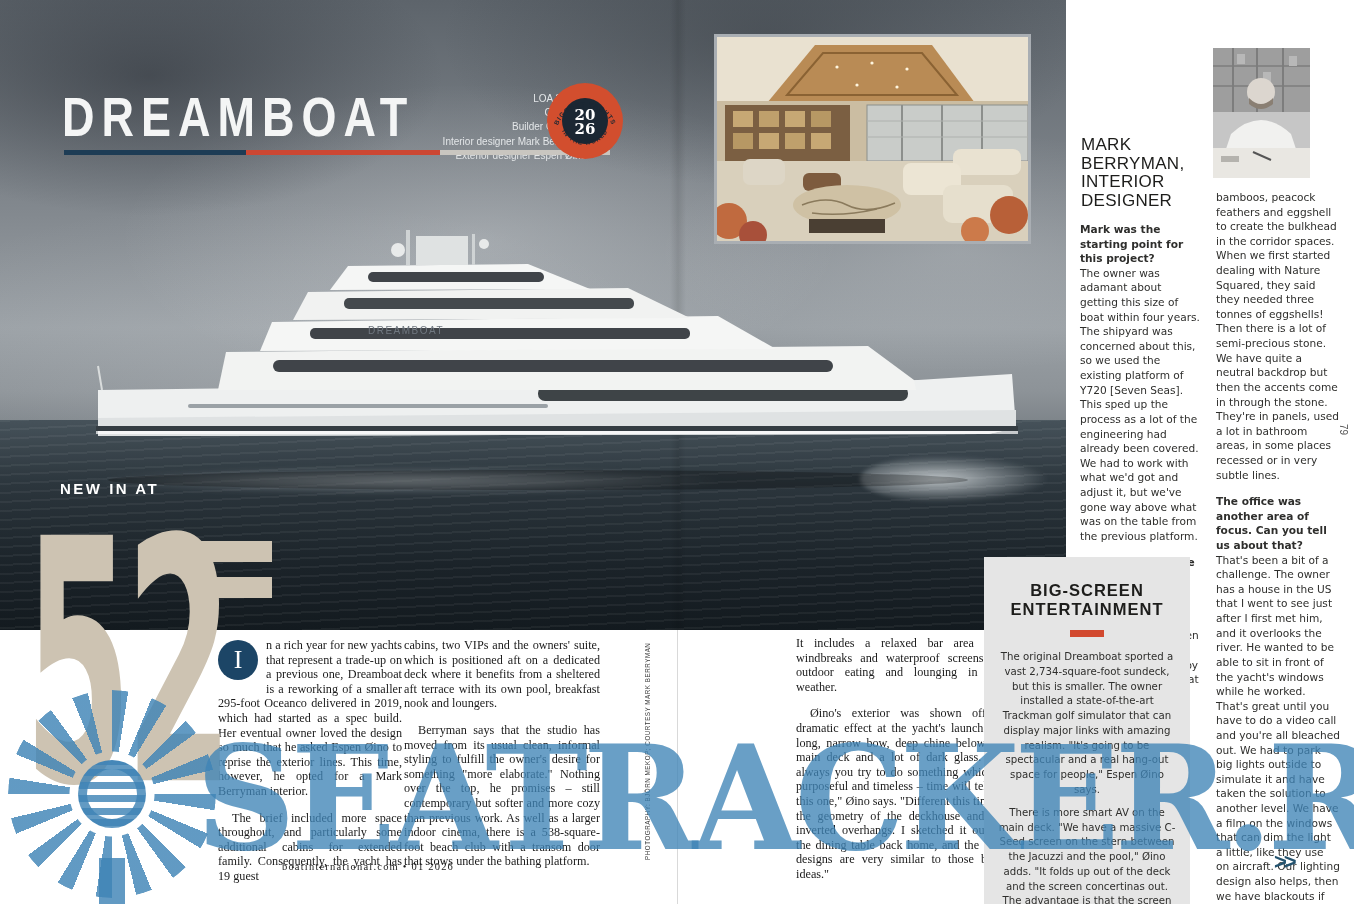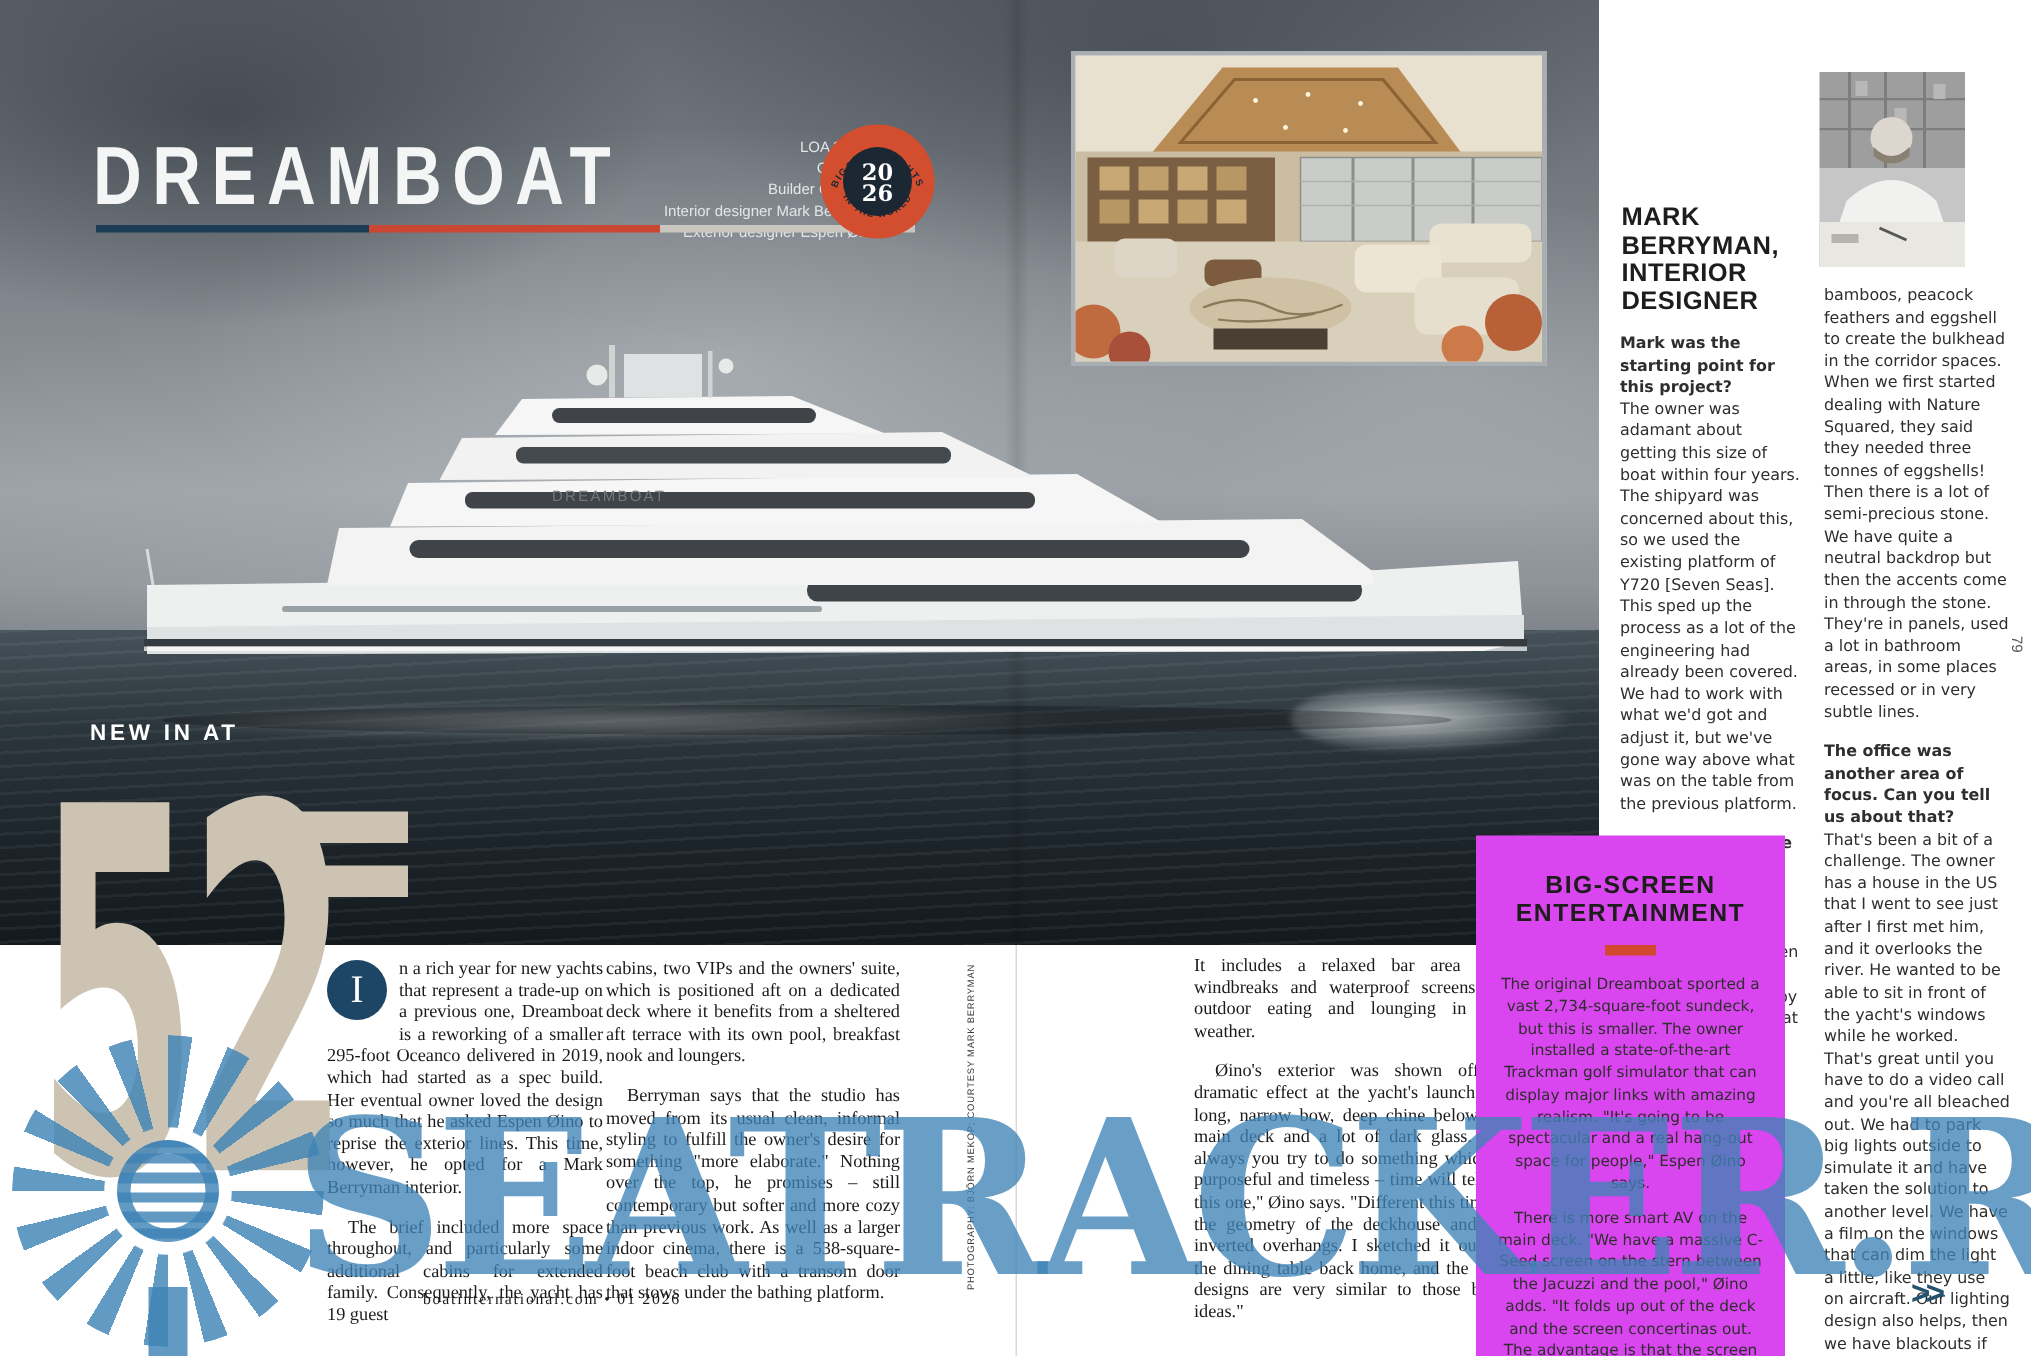--- a/index.html
+++ b/index.html
@@ -47,21 +47,21 @@
   .equals{position:absolute;z-index:6;background:#cdc3b2;width:72px;height:21px;}
 
   
   .interior{position:absolute;left:714px;top:34px;width:311px;height:204px;z-index:5;
     border:3px solid #a9aeb3;background:#e7dfcf;}
 
   
   .portrait{position:absolute;left:1213px;top:48px;width:97px;height:130px;z-index:5;background:#c9c9c9;}
 
   
-  .qa-head{position:absolute;left:1081px;top:136px;width:112px;color:#1d1d1b;font-weight:bold;
+  .qa-head{position:absolute;left:1081px;top:136px;width:112px;color:#1d1d1b;font-weight:normal;
     font-size:17px;line-height:1.1;letter-spacing:.3px;}
   .qa-col{position:absolute;font-family:"DejaVu Sans",sans-serif;font-size:10.6px;line-height:1.38;color:#2e2e2c;}
   .qa-col-a{left:1080px;top:222px;width:120px;}
   .qa-col-b{left:1216px;top:190px;width:124px;}
   .qa-col .q{font-weight:bold;margin:12px 0 0 0;}
   .qa-col .q:first-child{margin-top:0;}
   .qa-col .a{margin:0;}
 
   
   .body-col{position:absolute;font-family:"Liberation Serif",serif;font-size:12.2px;line-height:14.6px;
@@ -69,21 +69,21 @@
   .col1{left:218px;top:638px;width:184px;}
   .col2{left:404px;top:638px;width:196px;}
   .col3{left:796px;top:636px;width:210px;}
   .body-col p{margin:0;}
   .body-col p + p{text-indent:14px;margin-top:12px;}
   .dropcap{float:left;width:40px;height:40px;border-radius:50%;background:#1c4566;color:#fff;
     font-family:"Liberation Serif",serif;font-size:26px;line-height:40px;text-align:center;
     margin:2px 8px 2px 0;}
 
   
-  .fbox{position:absolute;left:984px;top:557px;width:206px;height:347px;background:#d946ef;z-index:4;
+  .fbox{position:absolute;left:984px;top:557px;width:206px;height:347px;background:#e5e5e5;z-index:4;
     box-sizing:border-box;padding:24px 13px 0 13px;text-align:center;}
   .fbox-title{color:#1d1d1b;font-weight:bold;font-size:16.5px;line-height:1.15;letter-spacing:1px;}
   .fbox-rule{width:34px;height:7px;background:#d2492f;margin:11px auto 13px auto;}
   .fbox p{font-family:"DejaVu Sans",sans-serif;font-size:10.2px;line-height:1.45;color:#2e2e2c;margin:0 0 8px 0;}
 
   
   .gutter-line{position:absolute;left:677px;top:630px;width:1px;height:274px;background:#d9d9d9;}
   .footer{position:absolute;left:218px;top:861px;width:300px;text-align:center;
     font-family:"Liberation Serif",serif;font-size:10.5px;letter-spacing:1.2px;color:#1a1a1a;}
   .credit{position:absolute;left:644px;top:688px;height:172px;width:12px;

